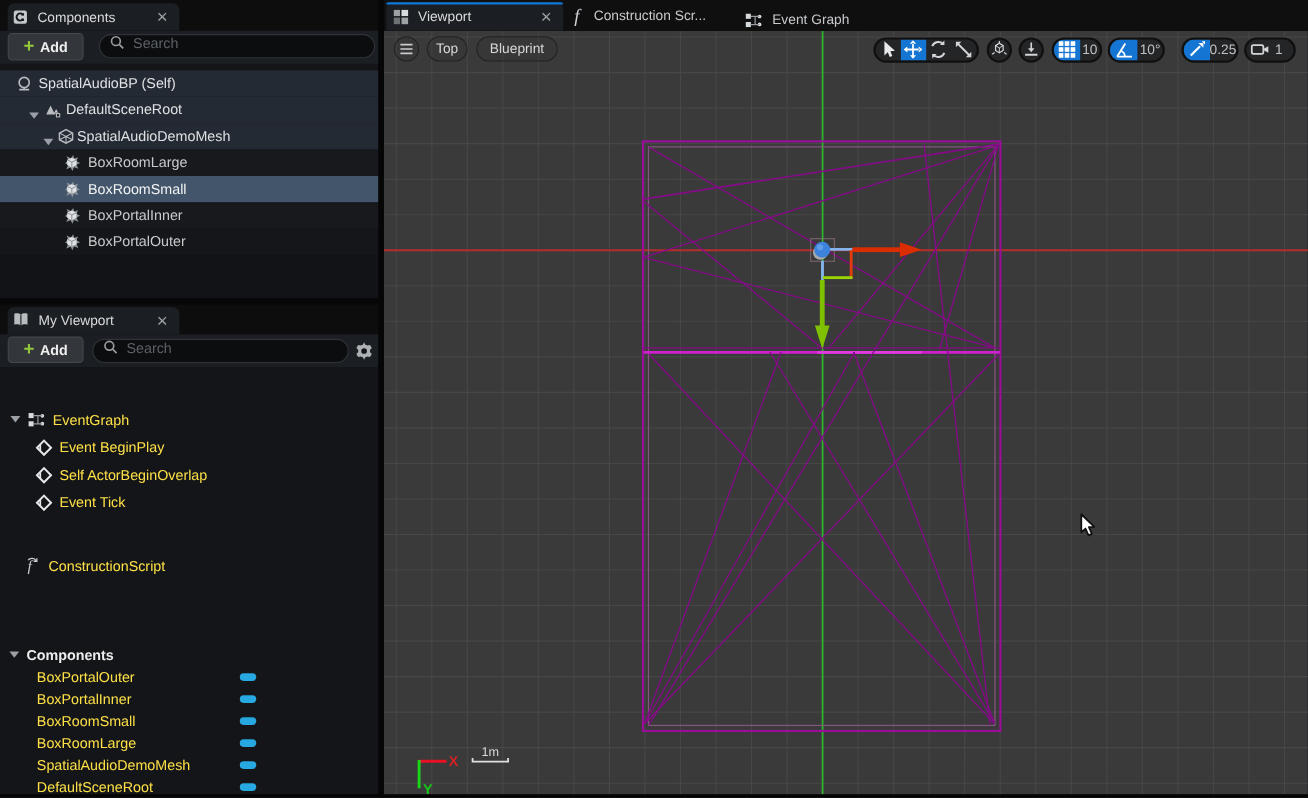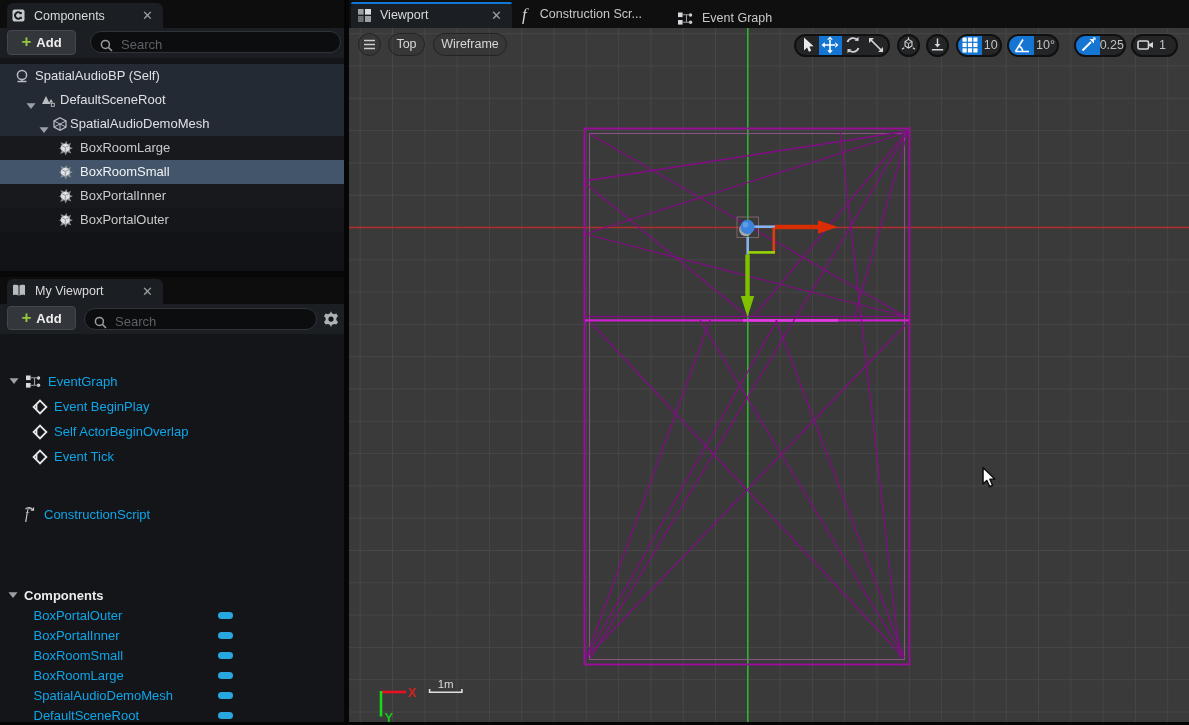--- a/index.html
+++ b/index.html
@@ -4,27 +4,27 @@
 *{margin:0;padding:0;box-sizing:border-box}
 html,body{width:1189px;height:725px;overflow:hidden;background:#0d0d0e;
  font-family:"Liberation Sans",sans-serif;-webkit-font-smoothing:antialiased}
 .abs{position:absolute}
 .tab{position:absolute;display:flex;align-items:center;gap:8px;border-radius:6px 6px 0 0;
  background:#1b1e22;color:#d9dadc;font-size:12.5px;padding:0 10px 0 4px}
 .x{color:#9ea1a4;font-size:13px;margin-left:auto}
 .addbtn{position:absolute;display:flex;align-items:center;justify-content:center;gap:5px;
  background:#33363a;border:1px solid #44474b;border-radius:4px;color:#efefef;font-size:13px;font-weight:bold}
 .plus{color:#95c93d;font-size:17px;font-weight:bold;line-height:1;margin-top:-2px}
-.search{position:absolute;display:flex;align-items:flex-end;gap:8px;background:#0c0d0e;
+.search{position:absolute;display:flex;align-items:flex-start;gap:8px;background:#0c0d0e;
  border:1px solid #303337;border-radius:11px;color:#5c6167;font-size:13px;padding-left:9px}
 .hdr{position:absolute;left:0;width:344px;height:26px;background:#1f2124;display:flex;
  align-items:center;border-top:1px solid #0b0b0c;border-bottom:1px solid #0b0b0c;
  color:#cfd0d2;font-size:11px;font-weight:bold;letter-spacing:.3px;padding-left:8px;gap:5px}
 .hdr .pc{margin-left:auto;margin-right:7px;display:flex}
-.row{position:absolute;display:flex;align-items:center;color:#0ea5e9;font-size:13px;gap:6px}
+.row{position:absolute;display:flex;align-items:center;color:#fde047;font-size:13px;gap:6px}
 .pill{position:absolute;height:7.5px;width:14.5px;border-radius:4px;background:#27a8e0}
 .vbtn{position:absolute;height:23px;display:flex;align-items:center;justify-content:center;
  background:rgba(48,48,49,.25);border:1.5px solid #232325;border-radius:12px;color:#d6d7d8;font-size:12.5px}
 .tgroup{position:absolute;height:23px;display:flex;align-items:center;background:#242527;
  border:2px solid #101011;border-radius:12px;overflow:hidden}
 .tcell{height:100%;display:flex;align-items:center;justify-content:center}
 .tblue{background:#1575d3}
 .tnum{color:#bfc1c3;font-size:12.5px;display:flex;align-items:center;justify-content:center}
 
 </style></head><body>
@@ -274,21 +274,21 @@
 <text x="96.69999999999999" y="659.5" fill="#d8d8d8" font-size="11.5" text-anchor="middle" font-family="Liberation Sans, sans-serif">1m</text>
 <polygon points="634,439.5 634,456.0 637.8,452.5 640.6,458.7 643.6,457.3 640.9,451.2 645.8,451.0" fill="#ffffff" stroke="#111111" stroke-width="1.6" stroke-linejoin="round"></polygon>
 </svg>
     </div>
 <div class="vbtn" style="left:8.5px;top:32.5px;width:23px;height:23px;border-radius:50%">
       <svg width="13" height="11" viewBox="0 0 13 11">
         <path d="M1 1.5h11M1 5.5h11M1 9.5h11" stroke="#c9cbcd" stroke-width="1.5"></path>
       </svg>
     </div>
 <div class="vbtn" style="left:39px;top:32.5px;width:37px">Top</div>
-<div class="vbtn" style="left:84px;top:32.5px;width:74px">Wireframe</div>
+<div class="vbtn" style="left:84px;top:32.5px;width:74px">Blueprint</div>
 <div class="tgroup" style="left:444.5px;top:33.5px;width:96px">
       <div class="tcell" style="width:24px">
         <svg width="22" height="22" viewBox="0 0 22 22" style="">
           <path d="M8 3.5v13l3.1-3 1.8 4.3 2.3-1-1.8-4.2 4.2-.4z" fill="#e8eaec"></path>
         </svg>
       </div>
       <div class="tcell tblue" style="width:24px">
         <svg width="22" height="22" viewBox="0 0 22 22" style="">
           <path d="M11 2.5 8.2 5.8h5.6zM11 19.5l-2.8-3.3h5.6zM2.5 11l3.3-2.8v5.6zM19.5 11l-3.3-2.8v5.6zM10.2 5h1.6v12h-1.6zM5 10.2h12v1.6H5z" fill="#ffffff"></path>
         </svg>

